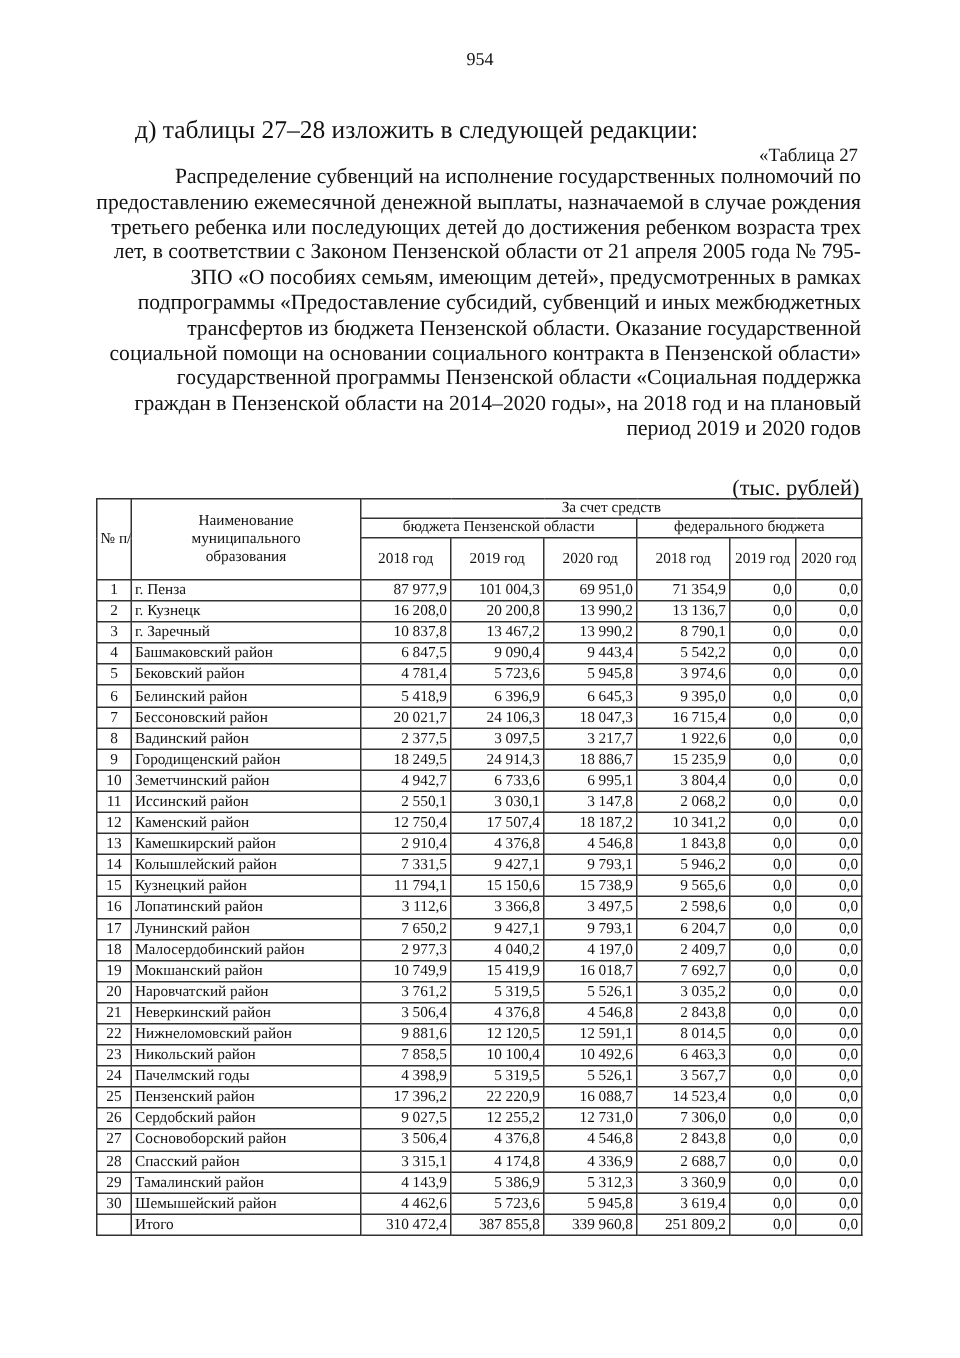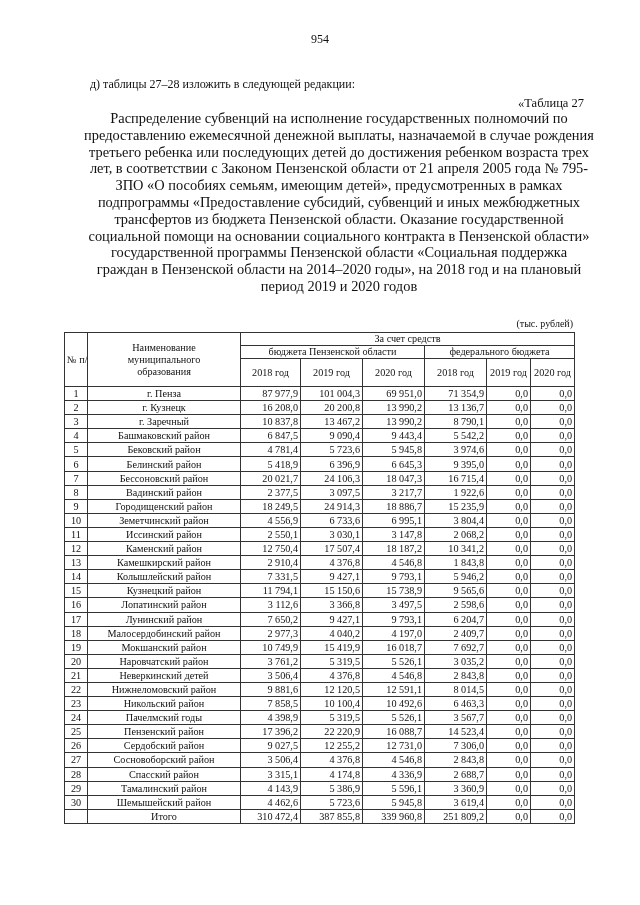--- a/index.html
+++ b/index.html
@@ -1,32 +1,32 @@
 <!DOCTYPE html>
 <html><head>
 <meta charset="utf-8">
 <style>
   html, body { margin: 0; padding: 0; background: #ffffff; }
   body { width: 640px; height: 905px; position: relative; overflow: hidden;
          font-family: "Liberation Serif", "DejaVu Serif", serif; color: #111; }
   .page-num { position: absolute; top: 32px; left: 0; width: 640px; text-align: center; font-size: 12px; }
-  .instruction { position: absolute; top: 77px; left: 90px; font-size: 12px; }
-  .table-label { position: absolute; top: 96px; right: 56px; font-size: 12.5px; }
-  .title { position: absolute; top: 110px; left: 64px; width: 510px; text-align: center;
-           font-size: 14.4px; line-height: 16.8px; margin-left: 20px; }
-  .units { position: absolute; top: 318px; right: 67px; font-size: 10px; text-align: center; }
+  .instruction { position: absolute; top: 77px; left: 90px; font-size: 17px; }
+  .table-label { position: absolute; top: 96px; right: 68px; font-size: 12.5px; }
+  .title { position: absolute; top: 110px; left: 64px; width: 510px; text-align: right;
+           font-size: 14.4px; line-height: 16.8px; }
+  .units { position: absolute; top: 318px; right: 67px; font-size: 15px; text-align: center; }
   table.data { position: absolute; top: 332px; left: 64px; width: 510px; border-collapse: collapse;
                font-size: 10.2px; table-layout: fixed; }
   table.data td, table.data th { border: 1px solid #333; padding: 0 2px; font-weight: normal;
                                  white-space: nowrap; overflow: hidden; }
   table.data th { text-align: center; line-height: 12px; }
   table.data td { height: 13.1px; line-height: 13px; }
   td.num { text-align: right; }
   td.idx { text-align: center; }
-  td.name { text-align: center; padding-left: 4px; }
+  td.name { text-align: left; padding-left: 4px; }
   .hdr-top { height: 13px; }
   .hdr-mid { height: 13px; }
   .hdr-bot { height: 28px; }
 </style>
 </head>
 <body>
 
 <div class="page-num">954</div>
 <div class="instruction">д) таблицы 27–28 изложить в следующей редакции:</div>
 <div class="table-label">«Таблица 27</div>
@@ -150,21 +150,21 @@
         <td class="num">18 249,5</td>
         <td class="num">24 914,3</td>
         <td class="num">18 886,7</td>
         <td class="num">15 235,9</td>
         <td class="num">0,0</td>
         <td class="num">0,0</td>
       </tr>
       <tr>
         <td class="idx">10</td>
         <td class="name">Земетчинский район</td>
-        <td class="num">4 556,9</td>
+        <td class="num">4 942,7</td>
         <td class="num">6 733,6</td>
         <td class="num">6 995,1</td>
         <td class="num">3 804,4</td>
         <td class="num">0,0</td>
         <td class="num">0,0</td>
       </tr>
       <tr>
         <td class="idx">11</td>
         <td class="name">Иссинский район</td>
         <td class="num">2 550,1</td>
@@ -259,21 +259,21 @@
         <td class="name">Наровчатский район</td>
         <td class="num">3 761,2</td>
         <td class="num">5 319,5</td>
         <td class="num">5 526,1</td>
         <td class="num">3 035,2</td>
         <td class="num">0,0</td>
         <td class="num">0,0</td>
       </tr>
       <tr>
         <td class="idx">21</td>
-        <td class="name">Неверкинский детей</td>
+        <td class="name">Неверкинский район</td>
         <td class="num">3 506,4</td>
         <td class="num">4 376,8</td>
         <td class="num">4 546,8</td>
         <td class="num">2 843,8</td>
         <td class="num">0,0</td>
         <td class="num">0,0</td>
       </tr>
       <tr>
         <td class="idx">22</td>
         <td class="name">Нижнеломовский район</td>
@@ -342,21 +342,21 @@
         <td class="num">4 336,9</td>
         <td class="num">2 688,7</td>
         <td class="num">0,0</td>
         <td class="num">0,0</td>
       </tr>
       <tr>
         <td class="idx">29</td>
         <td class="name">Тамалинский район</td>
         <td class="num">4 143,9</td>
         <td class="num">5 386,9</td>
-        <td class="num">5 596,1</td>
+        <td class="num">5 312,3</td>
         <td class="num">3 360,9</td>
         <td class="num">0,0</td>
         <td class="num">0,0</td>
       </tr>
       <tr>
         <td class="idx">30</td>
         <td class="name">Шемышейский район</td>
         <td class="num">4 462,6</td>
         <td class="num">5 723,6</td>
         <td class="num">5 945,8</td>

